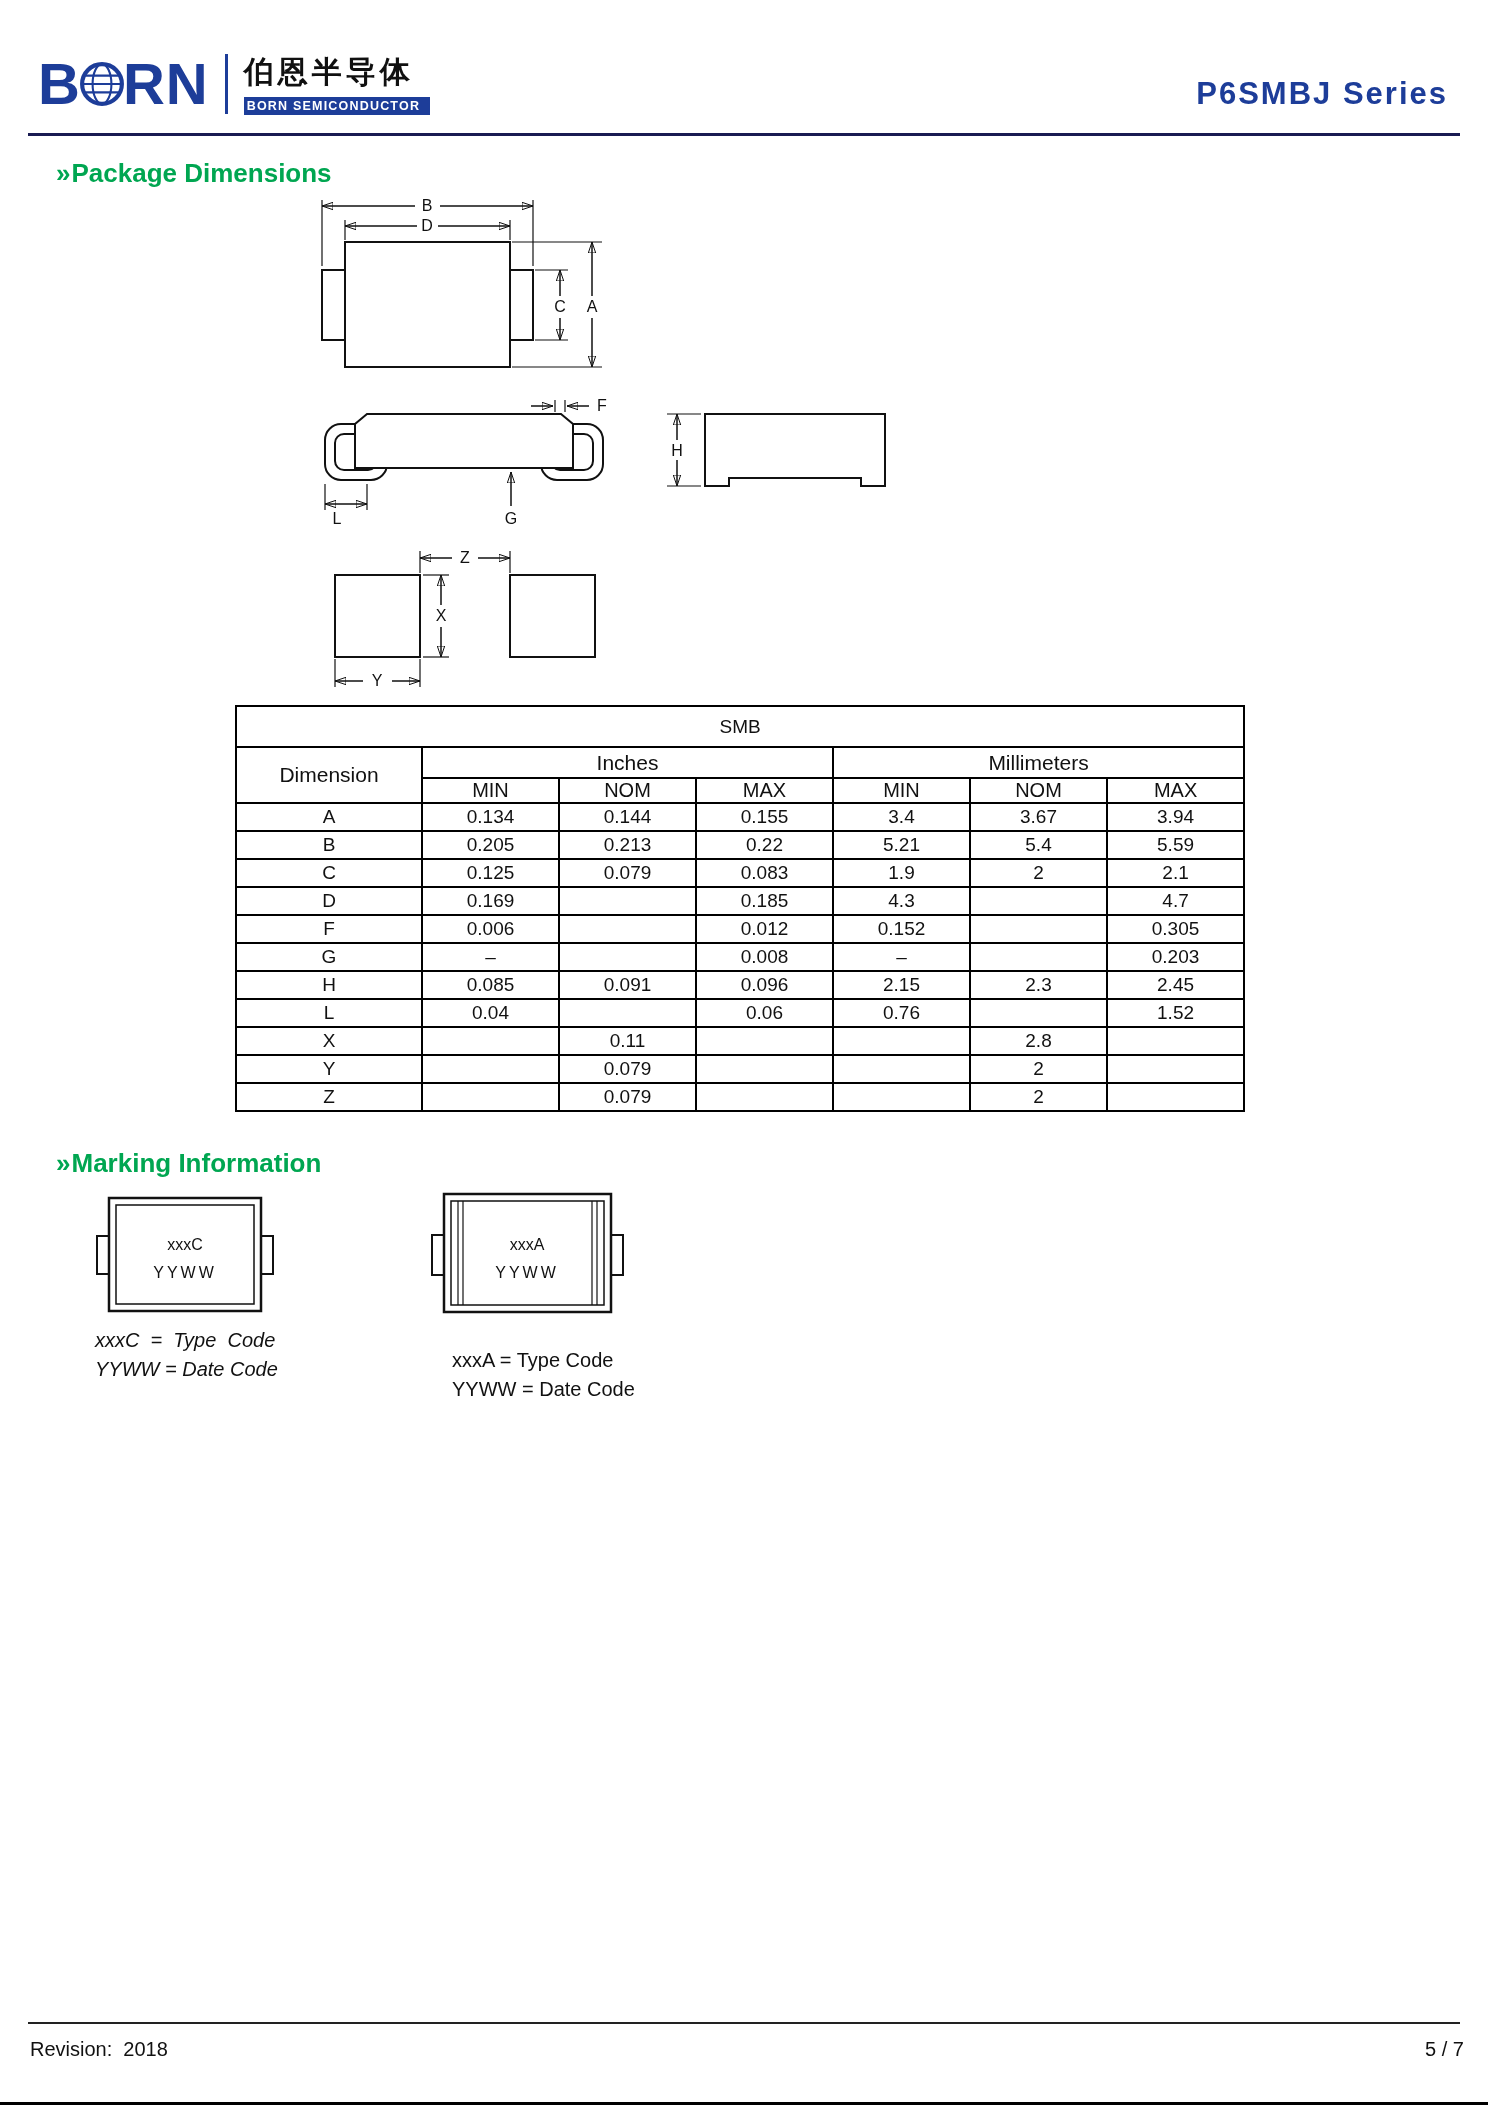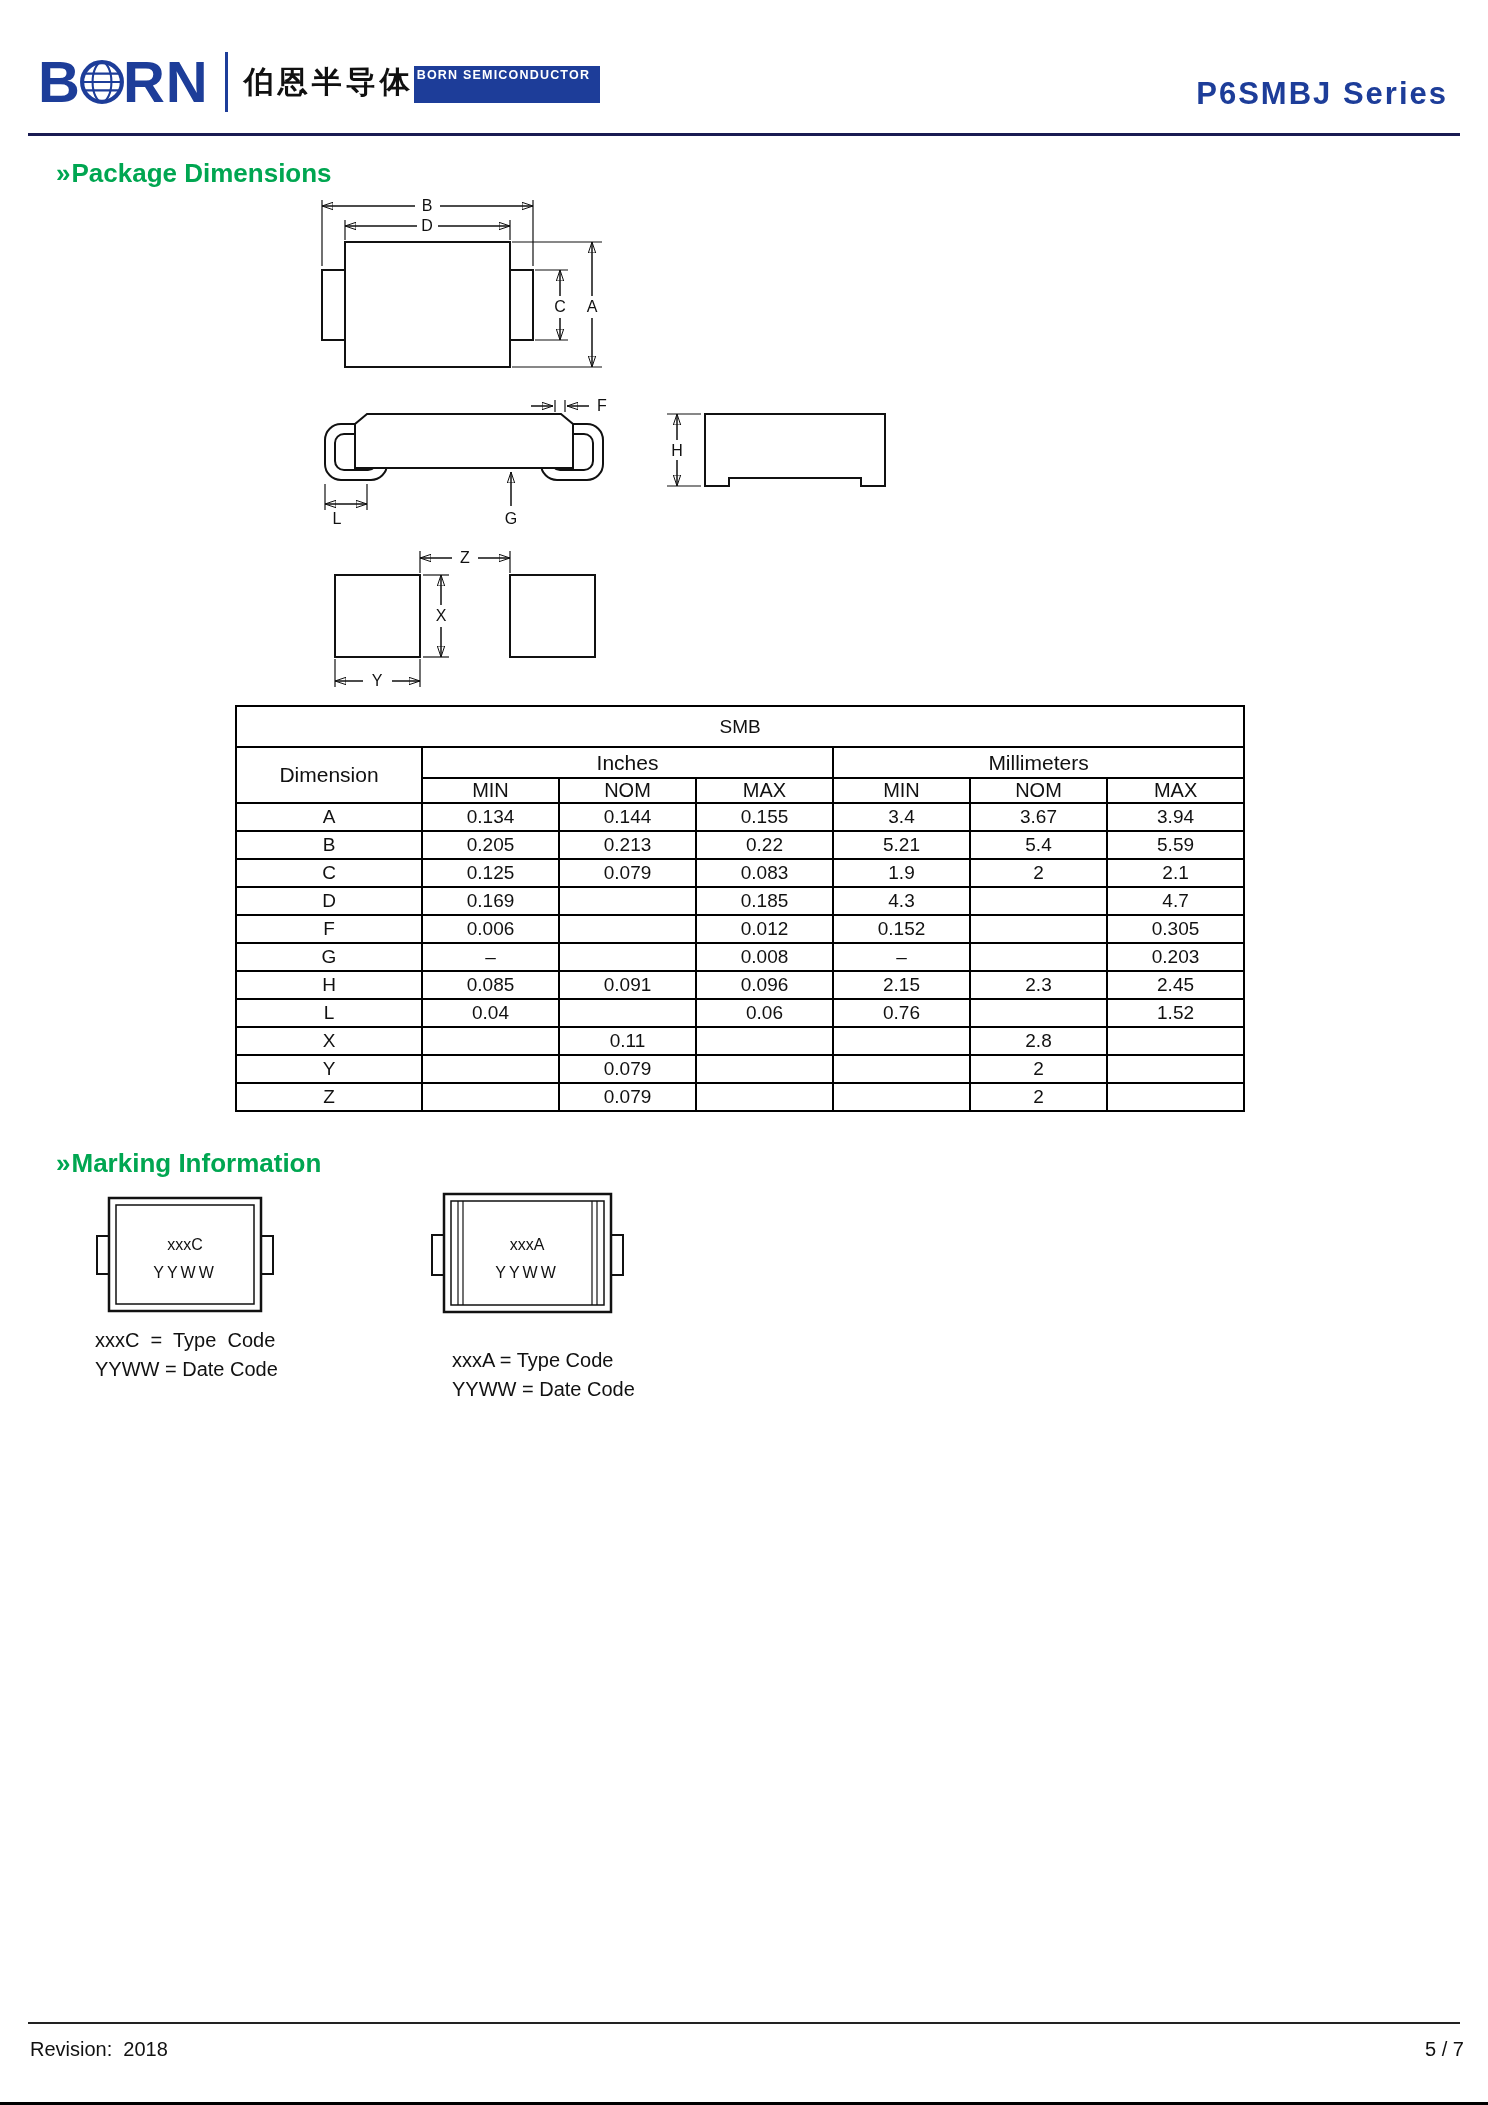--- a/index.html
+++ b/index.html
@@ -8,21 +8,21 @@
   .page { position:relative; width:1488px; height:2105px; background:#fff; overflow:hidden;
           font-family:"Liberation Sans", sans-serif; color:#111; }
 
   
   .logo-row { position:absolute; top:52px; left:38px; display:flex; align-items:center; gap:16px; }
   .born-wordmark { display:flex; align-items:center; color:var(--brand-blue); font-weight:bold;
                    font-size:58px; line-height:1; letter-spacing:1px; }
   .born-wordmark .globe { margin:0 -2px; }
   .globe circle, .globe line, .globe ellipse { stroke:var(--brand-blue); fill:none; }
   .logo-divider { width:3px; height:60px; background:var(--brand-blue); }
-  .company { display:flex; }
+  .company { display:flex; flex-direction:column; }
   .company-cn { font-size:30px; font-weight:bold; letter-spacing:4px; color:#101010; }
   .company-en { margin-top:4px; background:var(--brand-blue); color:#fff; font-size:12.5px;
                 font-weight:bold; letter-spacing:1.2px; padding:2px 10px 2px 3px; width:max-content; }
   .series-title { position:absolute; top:76px; right:40px; font-size:31px; font-weight:bold;
                   color:var(--brand-blue); letter-spacing:2px; }
   .header-rule { position:absolute; top:133px; left:28px; right:28px; height:3px; background:#191b52; }
 
   
   .section-heading { position:absolute; display:flex; align-items:baseline; gap:1px;
                      color:var(--heading-green); font-weight:bold; font-size:26px; }
@@ -48,21 +48,21 @@
                table-layout:fixed; font-size:19px; text-align:center; }
   .dim-table td { border:2px solid #000; padding:0; height:28px; }
   .c-dim { width:186px; } .c-v { width:137px; }
   .r-title td { height:41px; }
   .r-group td { height:31px; font-size:21px; }
   .r-sub td   { height:16px; font-size:20px; }
 
   
   .legend { position:absolute; font-size:20px; }
   .legend div { white-space:pre; line-height:29px; }
-  #legend-left  { left:95px;  top:1326px; }
+  #legend-left  { left:95px;  top:1326px;font-style:italic; }
   #legend-right { left:452px; top:1346px; }
 
   
   .footer-rule { position:absolute; left:28px; right:28px; top:2022px; border-top:2px solid #222; }
   .footer-rev  { position:absolute; left:30px; top:2038px; font-size:20px; white-space:pre; }
   .footer-site { position:absolute; left:0; right:0; top:2038px; text-align:center; font-size:20px; }
   .footer-page { position:absolute; right:24px; top:2038px; font-size:20px; }
   .bottom-edge { position:absolute; left:0; right:0; bottom:0; height:3px; background:#000; }
 </style>
 </head>

